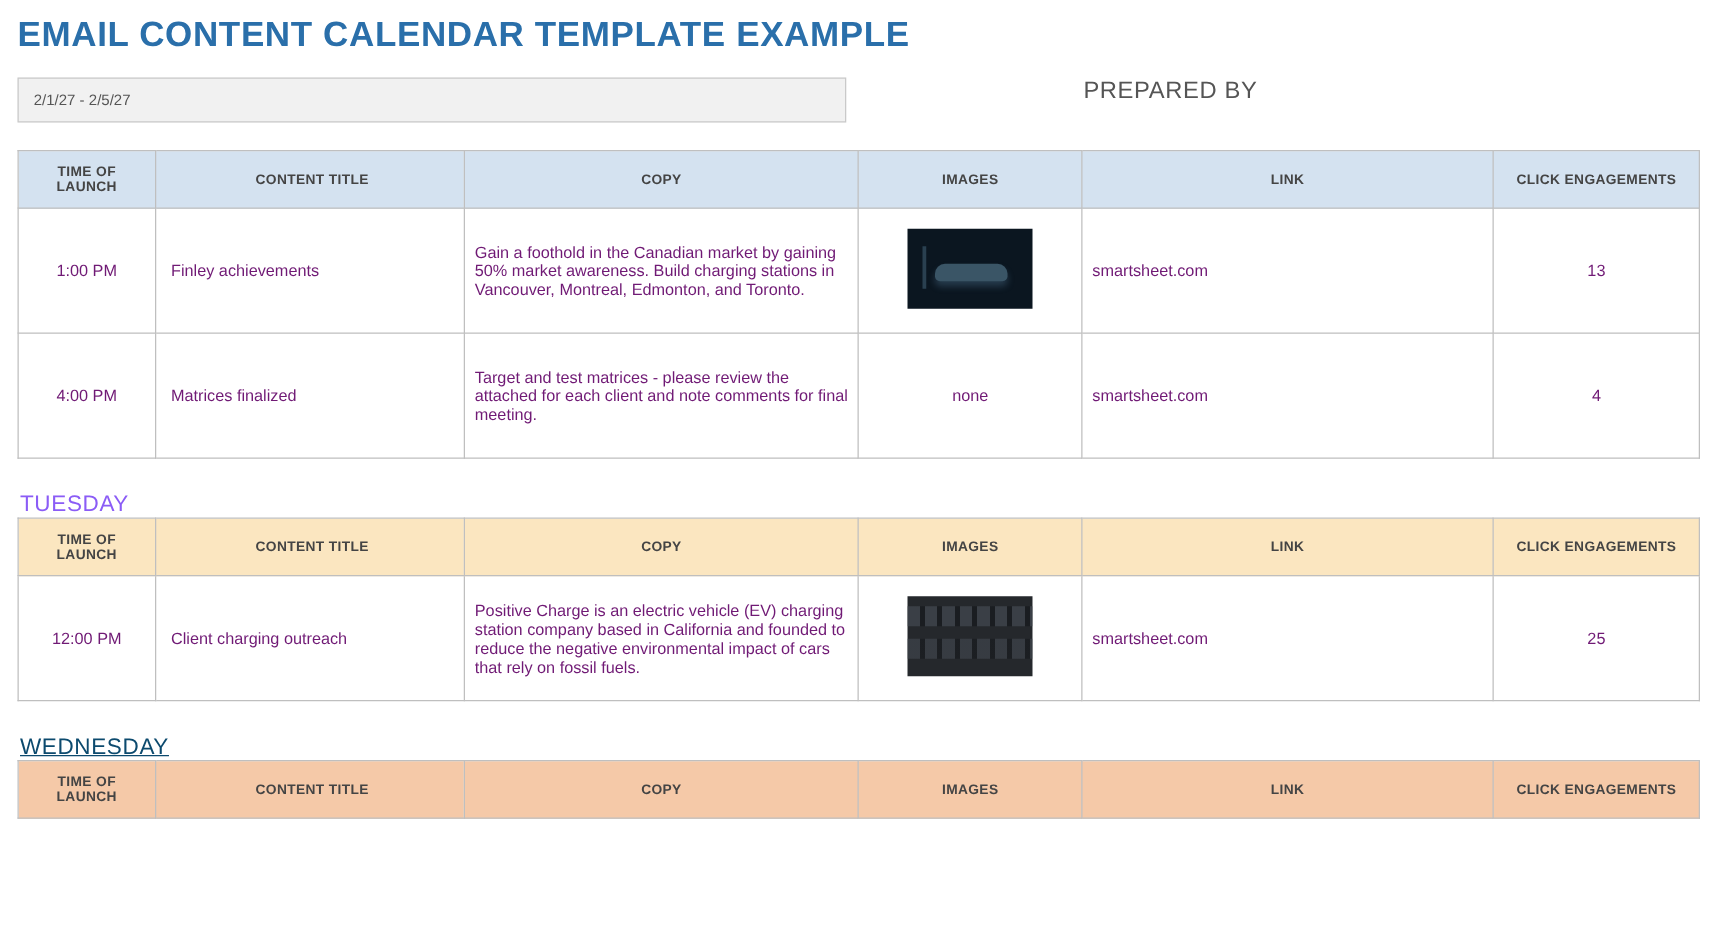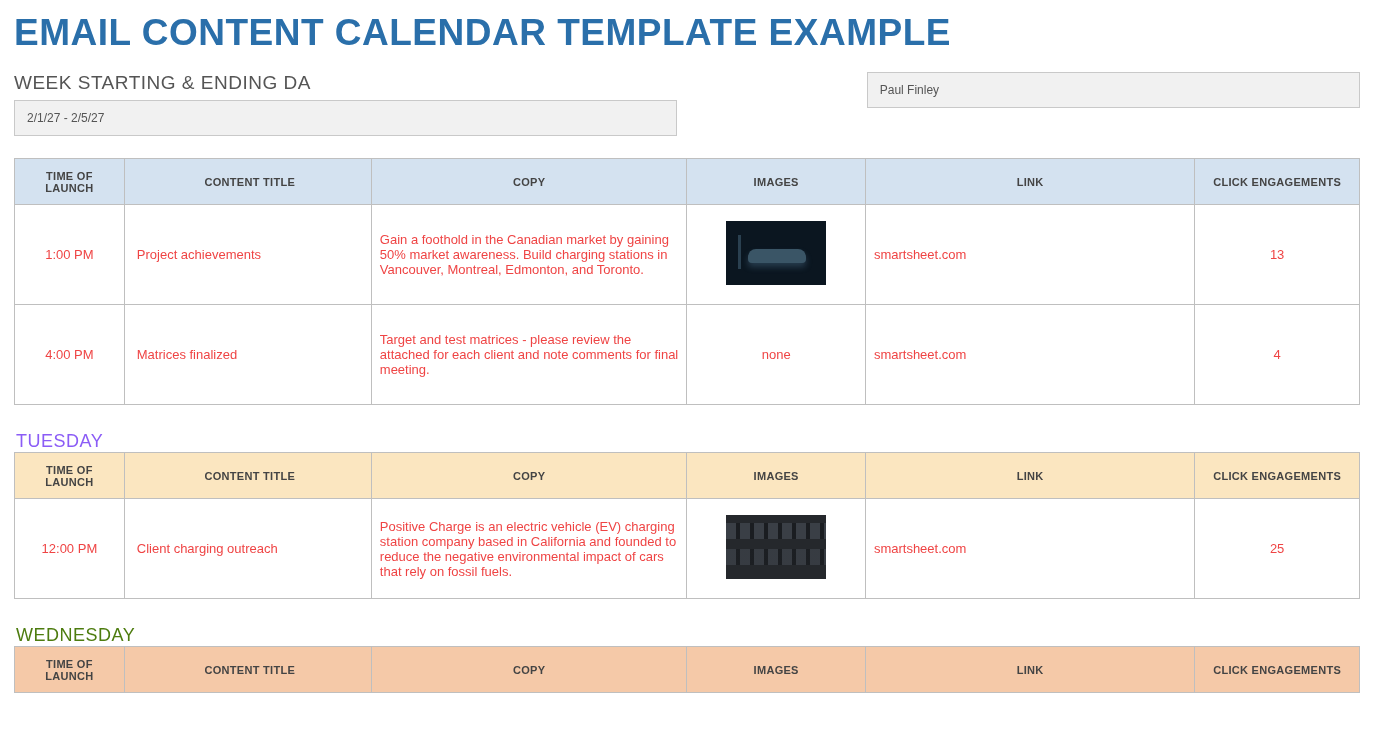--- a/index.html
+++ b/index.html
@@ -7,21 +7,21 @@
     font-family: "Century Gothic", "Avant Garde", Arial, sans-serif;
     background: #fff;
     padding: 12px 14px;
     font-size: 13px;
     color: #333;
   }
   .page-title {
     color: #2a6faa;
     font-weight: 700;
     letter-spacing: 0.5px;
-    font-size: 37px;
+    font-size: 28px;
     margin-bottom: 18px;
   }
   .meta-row {
     display: flex;
     gap: 190px;
     margin-bottom: 22px;
   }
   .meta-block { display: flex; flex-direction: column; }
   .meta-label {
     font-size: 19px;
@@ -42,41 +42,41 @@
   .meta-week { width: 665px; }
   .meta-week .meta-label { width: 350px; }
   .meta-prep { width: 495px; }
   .day-label {
     font-size: 18px;
     letter-spacing: 0.5px;
     padding: 4px 2px 0 2px;
   }
   .day-monday .day-label { color: #4a7aa8; }
   .day-tuesday .day-label { color: #8b5cf6; }
-  .day-wednesday .day-label { color: #4d7c0f; }
+  .day-wednesday .day-label { color: #0c4a6e; text-decoration: underline; }
   table {
     width: 100%;
     border-collapse: collapse;
     table-layout: fixed;
     margin-bottom: 22px;
   }
   th, td {
     border: 1px solid #bfbfbf;
     padding: 6px 8px;
     vertical-align: middle;
   }
   th {
     font-size: 11px;
     font-weight: 700;
     color: #444;
     text-align: center;
     letter-spacing: 0.3px;
     height: 46px;
   }
-  td { font-size: 13px; color: #ef4444; height: 100px; }
+  td { font-size: 13px; color: #701a75; height: 100px; }
   .col-time   { width: 8%;  text-align: center; }
   .col-title  { width: 18%; padding-left: 12px; }
   .col-copy   { width: 23%; }
   .col-images { width: 13%; text-align: center; }
   .col-link   { width: 24%; margin-left: 28px; }
   .col-clicks { width: 12%; text-align: center; }
   td.col-time, td.col-clicks, td.col-images { text-align: center; }
   .day-monday   th { background: #d4e2f0; }
   .day-tuesday  th { background: #fbe6c0; }
   .day-wednesday th { background: #f5c9a8; }
@@ -110,45 +110,44 @@
   .thumb.traffic::before { top: 8px; }
   .thumb.traffic::after  { top: 34px; opacity: 0.85; }
 </style>
 </head>
 <body>
 
 <h1 class="page-title">EMAIL CONTENT CALENDAR TEMPLATE EXAMPLE</h1>
 
 <div class="meta-row">
   <div class="meta-block meta-week">
-    <div class="meta-label">WEEK STARTING &amp; ENDING DA</div>
     <input class="meta-input" value="2/1/27 - 2/5/27" style="">
   </div>
   <div class="meta-block meta-prep">
-    <input class="meta-input" value="Paul Finley" style="">
+    <div class="meta-label">PREPARED BY</div>
   </div>
 </div>
 
 <div id="days">
     <div class="day day-monday">
       <table>
         <thead>
           <tr>
             <th class="col-time">TIME OF LAUNCH</th>
             <th class="col-title">CONTENT TITLE</th>
             <th class="col-copy">COPY</th>
             <th class="col-images">IMAGES</th>
             <th class="col-link">LINK</th>
             <th class="col-clicks">CLICK ENGAGEMENTS</th>
           </tr>
         </thead>
         <tbody>
           <tr>
             <td class="col-time">1:00 PM</td>
-            <td class="col-title">Project achievements</td>
+            <td class="col-title">Finley achievements</td>
             <td class="col-copy">Gain a foothold in the Canadian market by gaining 50% market awareness. Build charging stations in Vancouver, Montreal, Edmonton, and Toronto.</td>
             <td class="col-images"><span class="thumb car"></span></td>
             <td class="col-link">smartsheet.com</td>
             <td class="col-clicks">13</td>
           </tr>
           <tr>
             <td class="col-time">4:00 PM</td>
             <td class="col-title">Matrices finalized</td>
             <td class="col-copy">Target and test matrices - please review the attached for each client and note comments for final meeting.</td>
             <td class="col-images">none</td>

